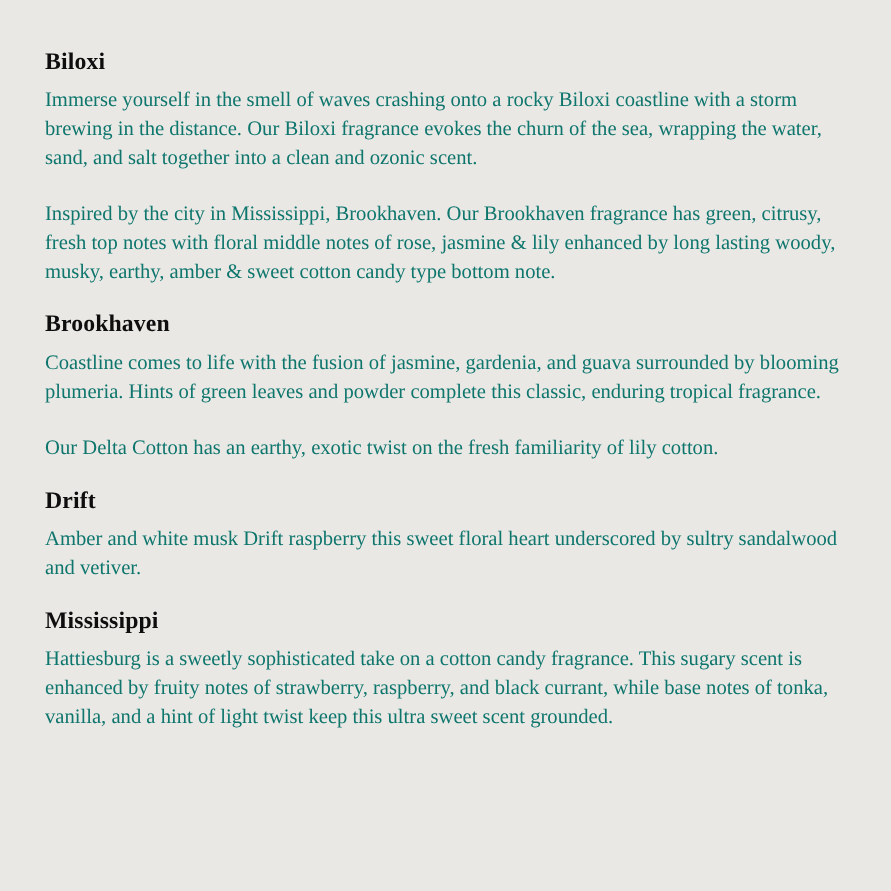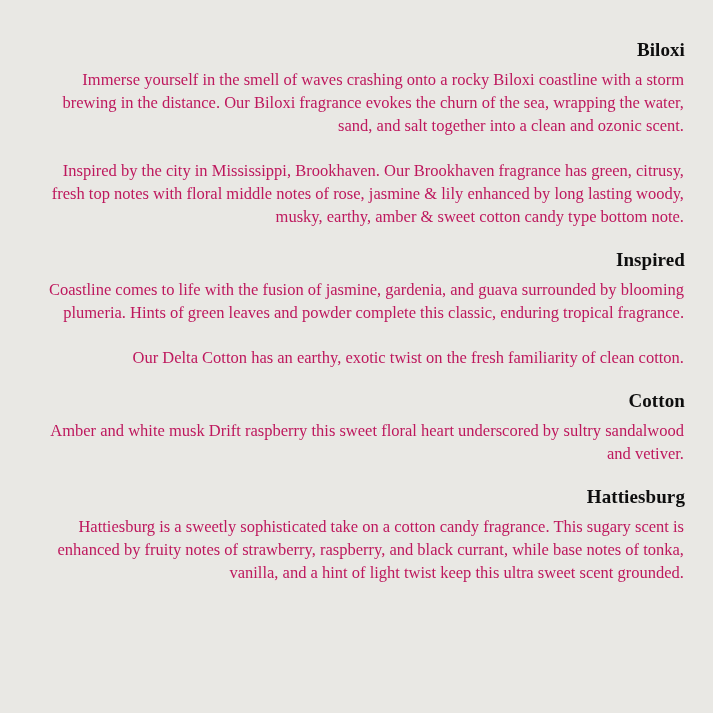--- a/index.html
+++ b/index.html
@@ -13,64 +13,63 @@
     overflow: hidden;
     font-family: "Liberation Serif", serif;
     color: #1b1b1b;
   }
   .content {
     padding: 40px 28px 0 36px;
     box-sizing: border-box;
   }
   .fragrance-section {
     margin-bottom: 22px;
-    text-align: right;
   }
   .fragrance-title {
     font-size: 19px;
     line-height: 20px;
     font-weight: bold;
     color: #0e0e0e;
     margin: 0 0 8px 0;
     letter-spacing: 0.1px;
   }
   .fragrance-description {
     font-size: 16.5px;
     line-height: 23px;
     margin: 0;
     max-width: 648px;
-    color: #be185d;
+    color: #0f766e;
   }
 </style>
 </head>
 <body>
 
 <div class="content">
 
   <section class="fragrance-section">
     <h2 class="fragrance-title">Biloxi</h2>
     <p class="fragrance-description">Immerse yourself in the smell of waves crashing onto a rocky Biloxi coastline with a storm brewing in the distance. Our Biloxi fragrance evokes the churn of the sea, wrapping the water, sand, and salt together into a clean and ozonic scent.</p>
   </section>
 
   <section class="fragrance-section">
     <p class="fragrance-description">Inspired by the city in Mississippi, Brookhaven. Our Brookhaven fragrance has green, citrusy, fresh top notes with floral middle notes of rose, jasmine &amp; lily enhanced by long lasting woody, musky, earthy, amber &amp; sweet cotton candy type bottom note.</p>
   </section>
 
   <section class="fragrance-section">
-    <h2 class="fragrance-title">Inspired</h2>
+    <h2 class="fragrance-title">Brookhaven</h2>
     <p class="fragrance-description">Coastline comes to life with the fusion of jasmine, gardenia, and guava surrounded by blooming plumeria. Hints of green leaves and powder complete this classic, enduring tropical fragrance.</p>
   </section>
 
   <section class="fragrance-section">
-    <p class="fragrance-description">Our Delta Cotton has an earthy, exotic twist on the fresh familiarity of clean cotton.</p>
+    <p class="fragrance-description">Our Delta Cotton has an earthy, exotic twist on the fresh familiarity of lily cotton.</p>
   </section>
 
   <section class="fragrance-section">
-    <h2 class="fragrance-title">Cotton</h2>
+    <h2 class="fragrance-title">Drift</h2>
     <p class="fragrance-description">Amber and white musk Drift raspberry this sweet floral heart underscored by sultry sandalwood and vetiver.</p>
   </section>
 
   <section class="fragrance-section">
-    <h2 class="fragrance-title">Hattiesburg</h2>
+    <h2 class="fragrance-title">Mississippi</h2>
     <p class="fragrance-description">Hattiesburg is a sweetly sophisticated take on a cotton candy fragrance. This sugary scent is enhanced by fruity notes of strawberry, raspberry, and black currant, while base notes of tonka, vanilla, and a hint of light twist keep this ultra sweet scent grounded.</p>
   </section>
 
 </div>
 
 </body></html>

